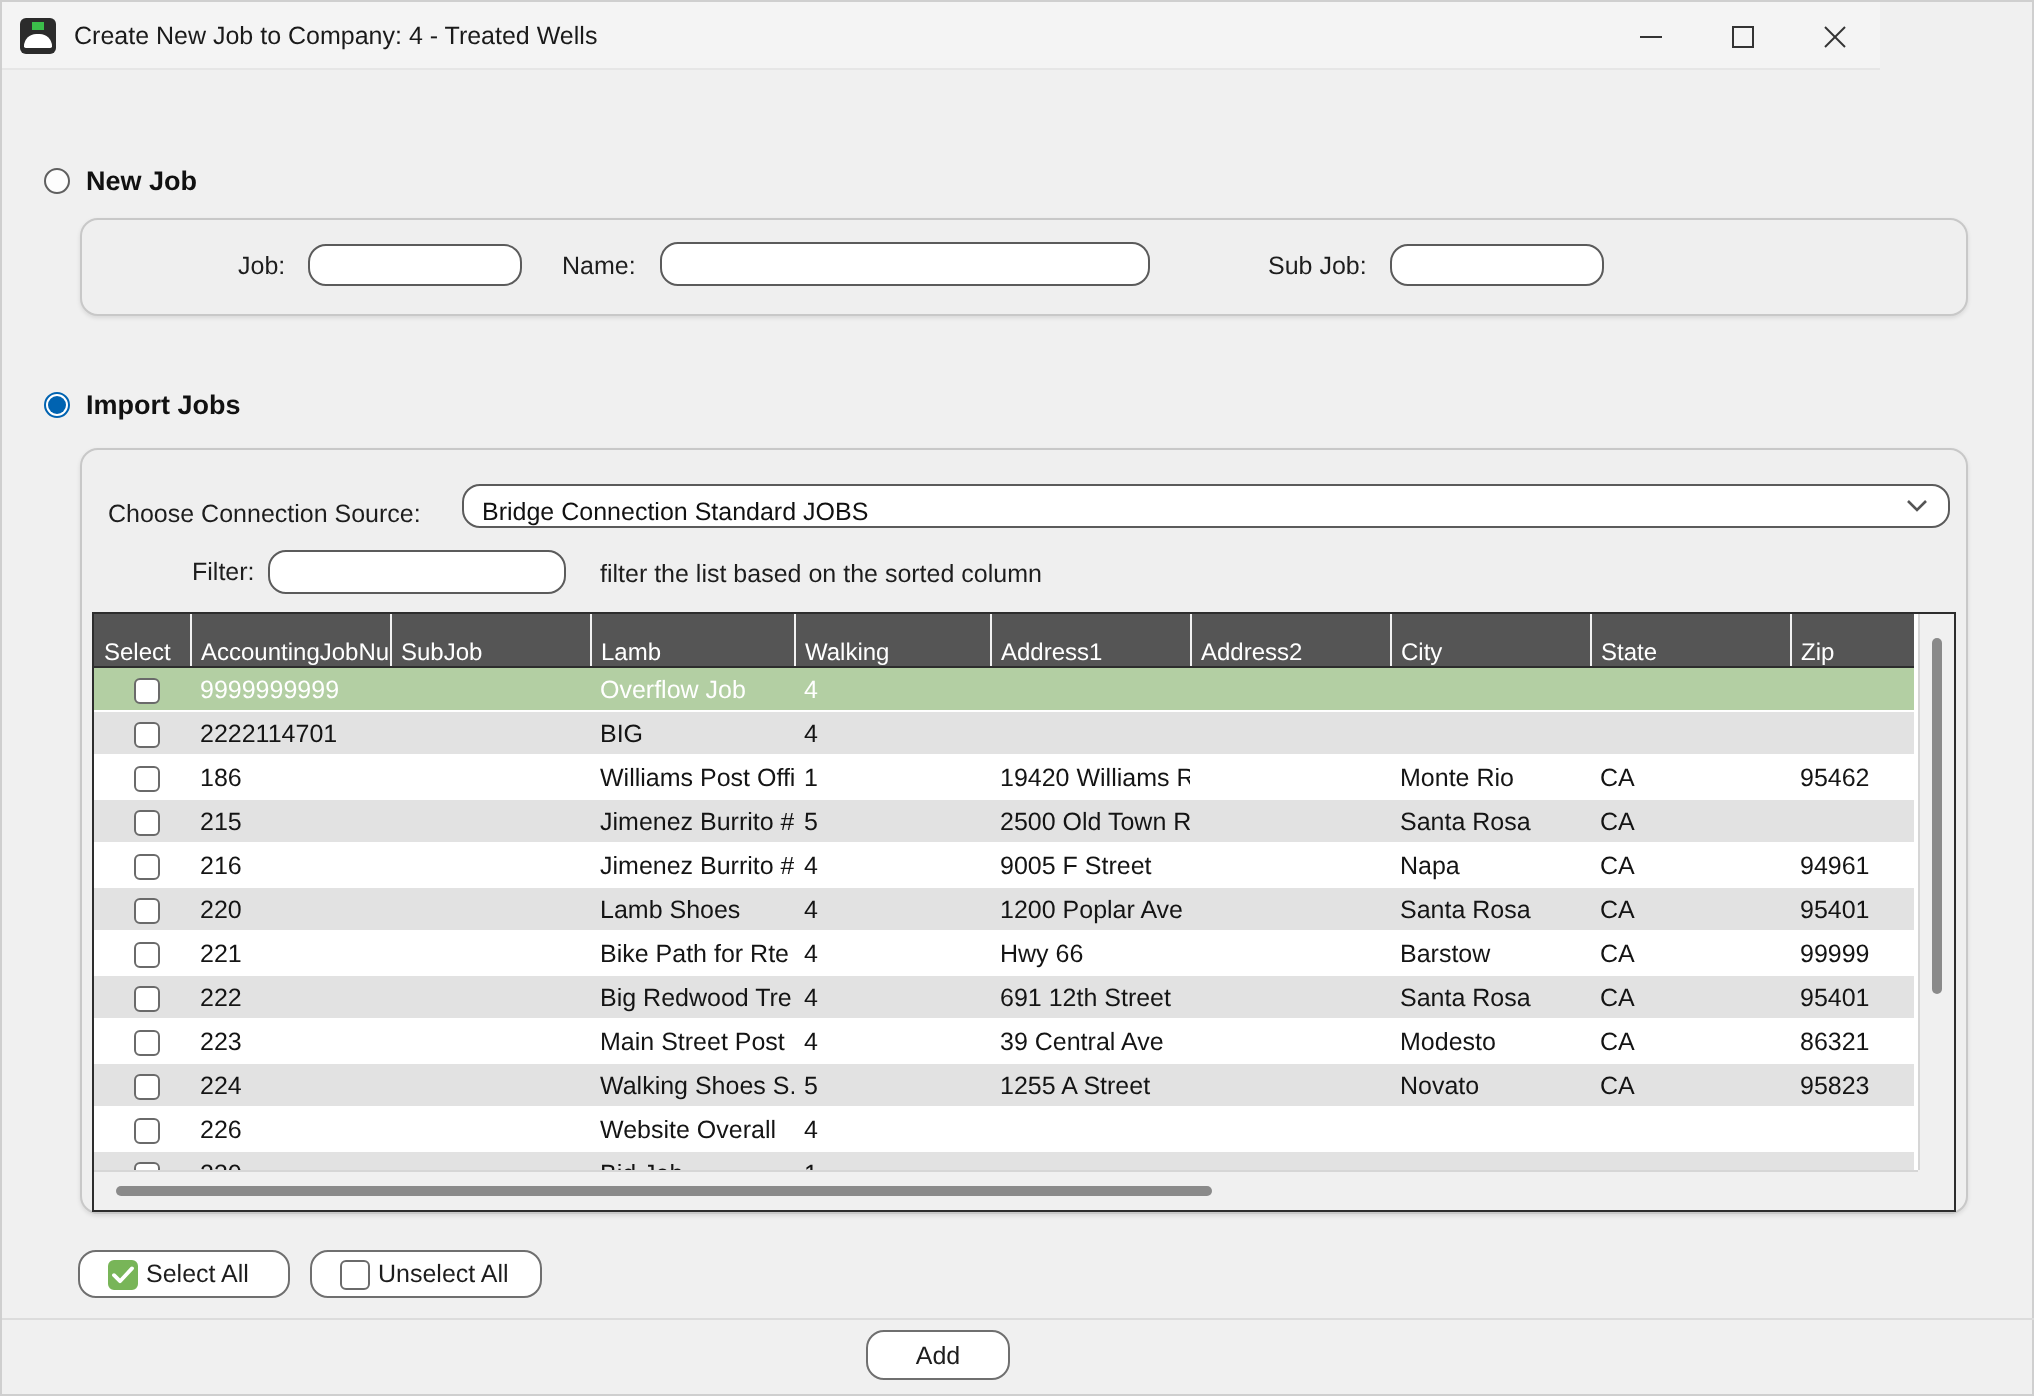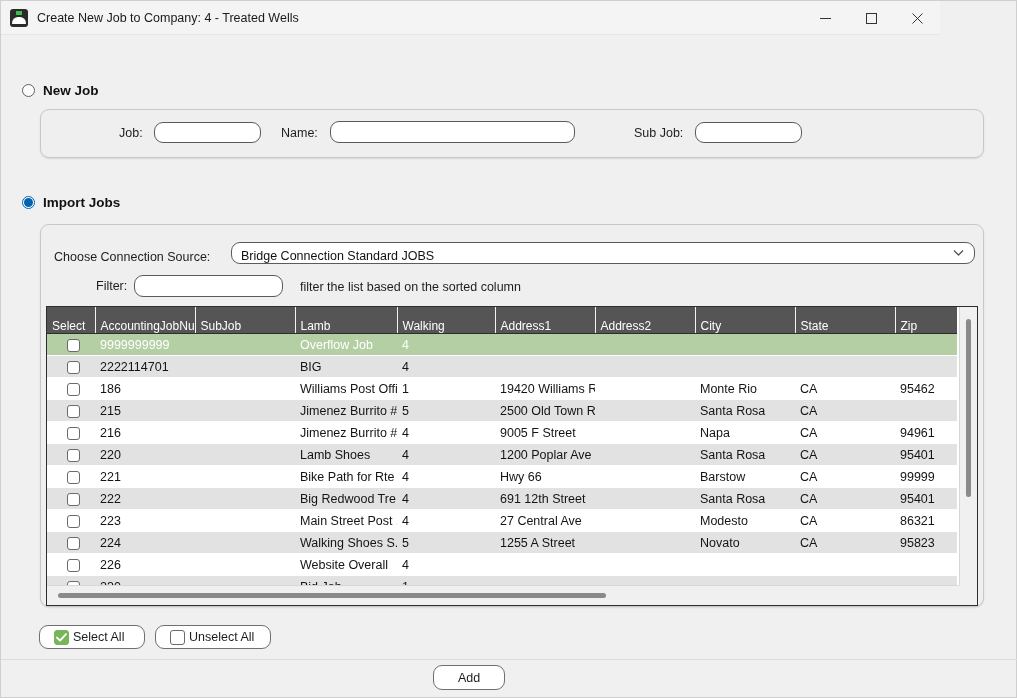--- a/index.html
+++ b/index.html
@@ -420,21 +420,21 @@
               <td>Santa Rosa</td>
               <td>CA</td>
               <td>95401</td>
             </tr>
             <tr class="r-even">
               <td class="cb-cell"><span class="rowcheck"></span></td>
               <td>223</td>
               <td></td>
               <td>Main Street Post ...</td>
               <td>4</td>
-              <td>27 Central  Ave</td>
+              <td>39 Central  Ave</td>
               <td></td>
               <td>Modesto</td>
               <td>CA</td>
               <td>86321</td>
             </tr>
             <tr class="r-odd">
               <td class="cb-cell"><span class="rowcheck"></span></td>
               <td>224</td>
               <td></td>
               <td>Walking Shoes S...</td>

